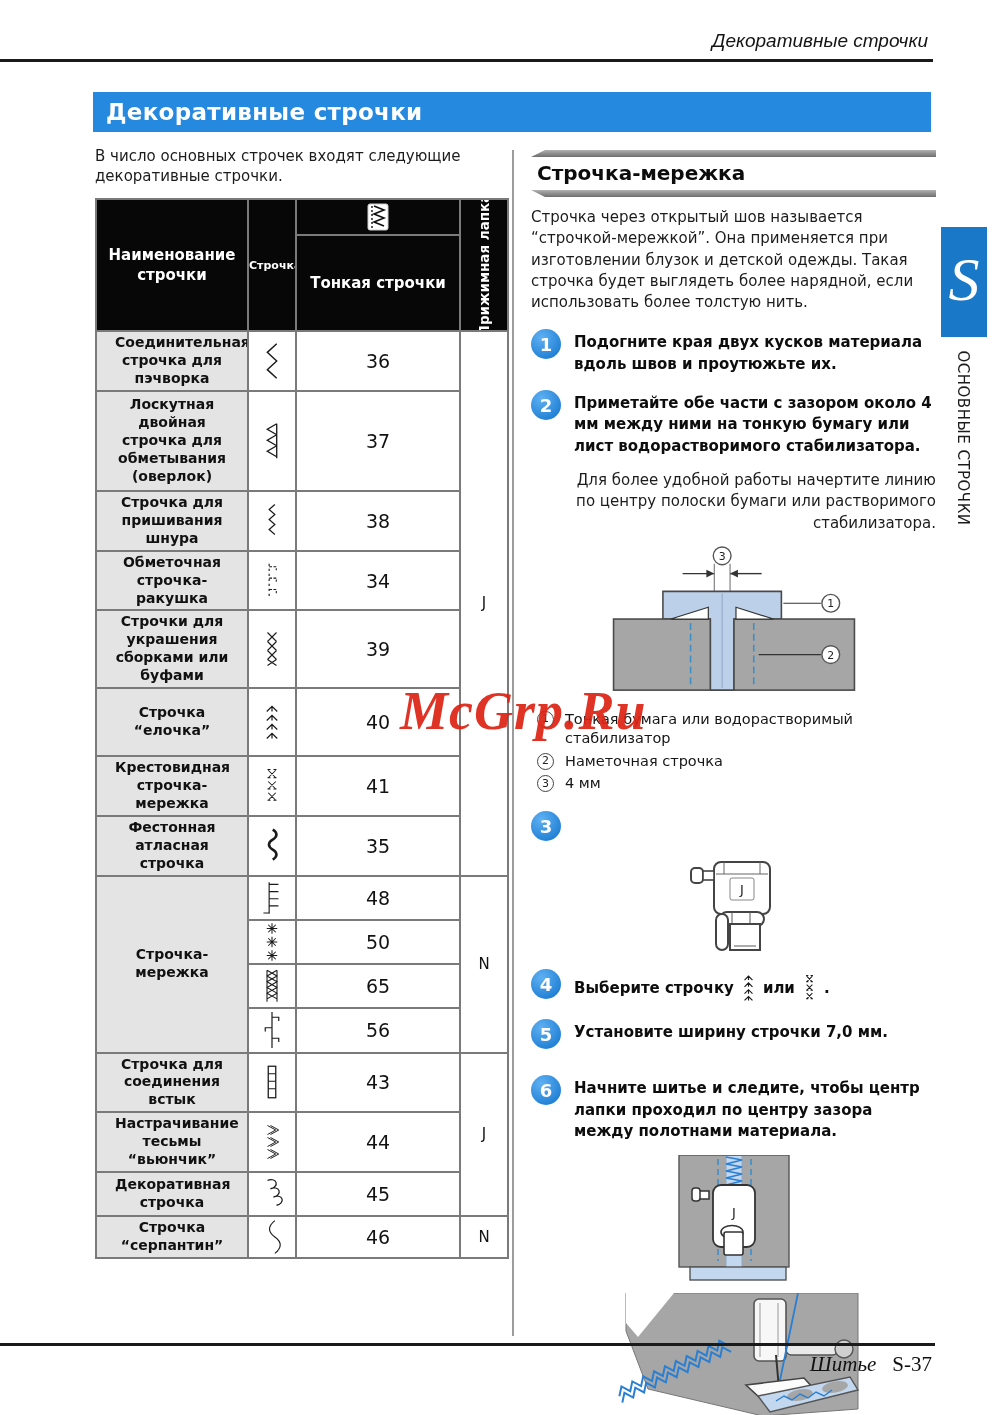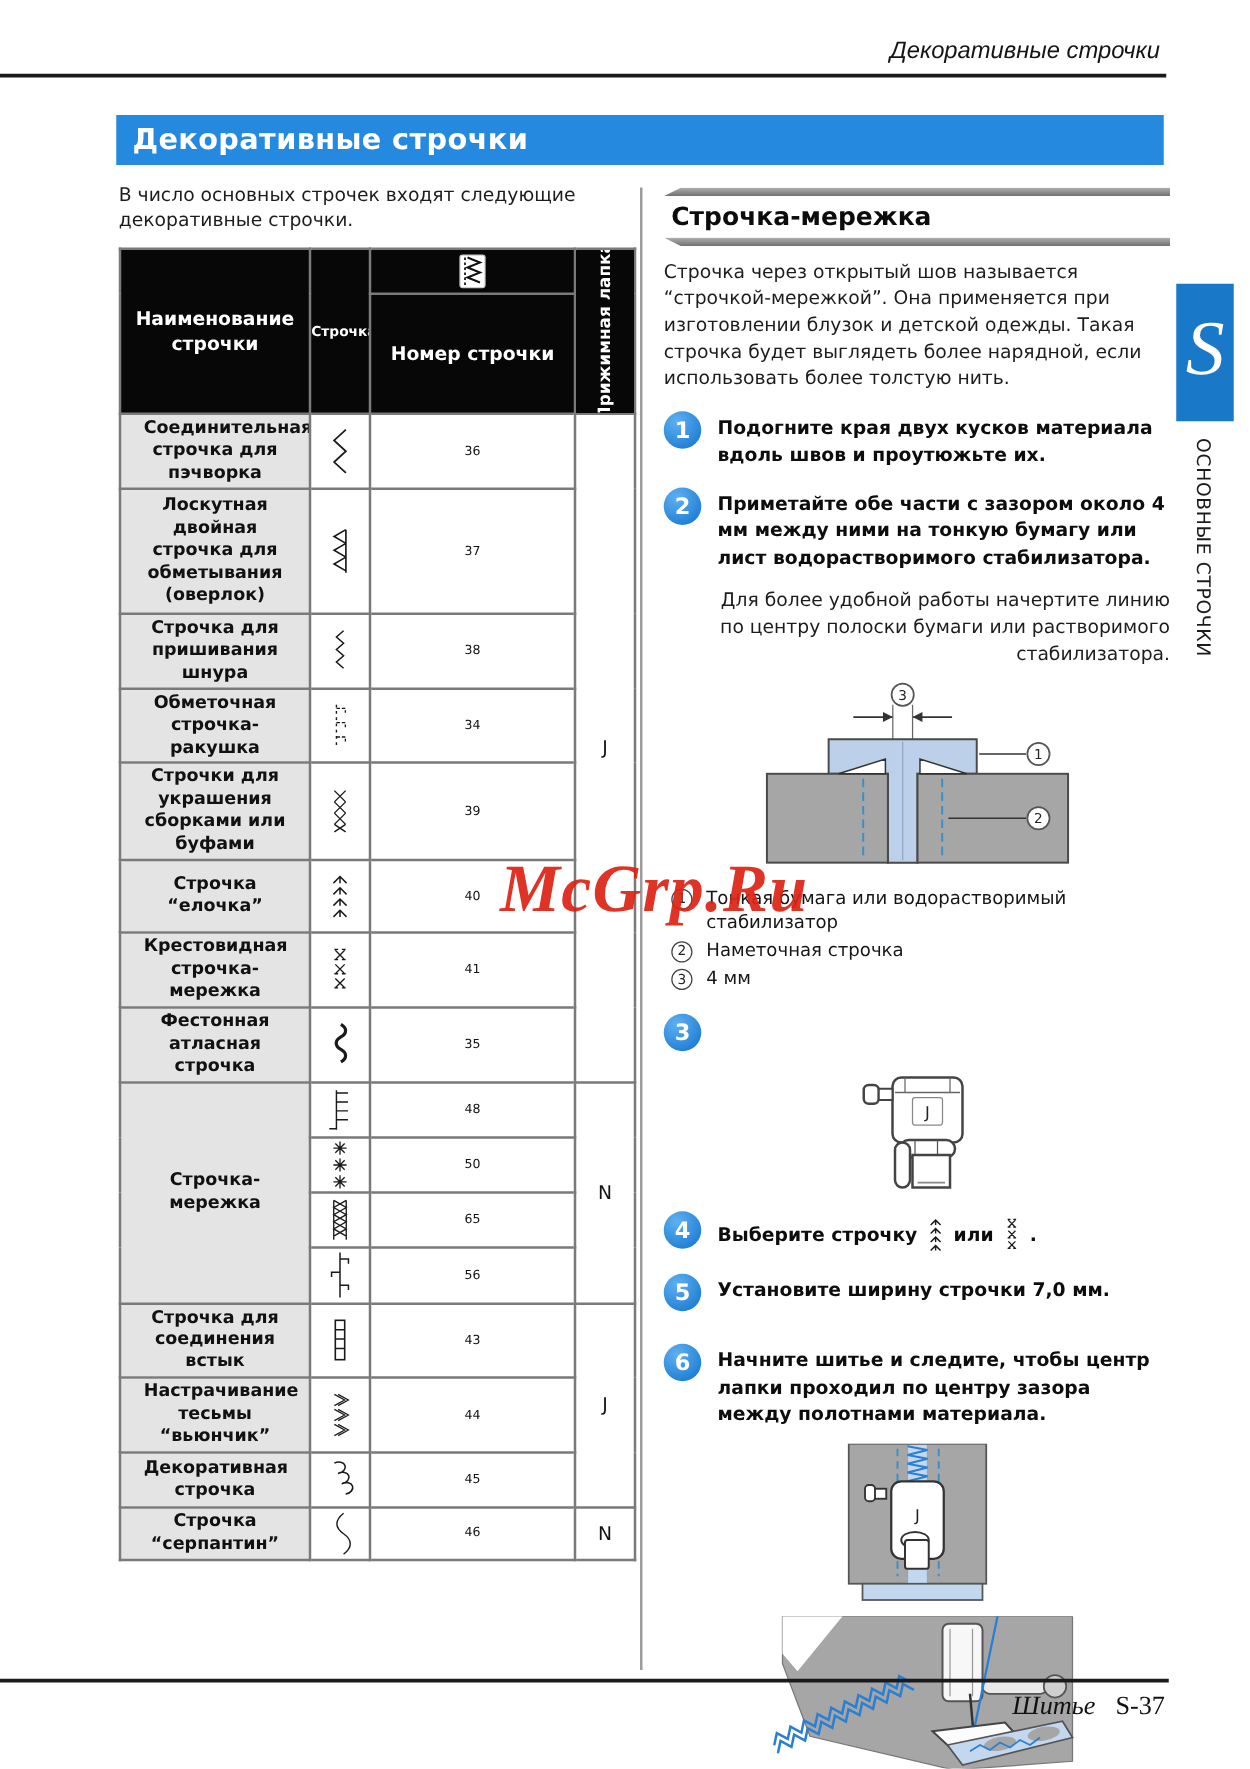--- a/index.html
+++ b/index.html
@@ -34,21 +34,21 @@
   table.stitch th, table.stitch td { border:2px solid #7a7a7a; overflow:hidden; }
   table.stitch thead th { background:#070707; color:#fff; }
   .th-name { font-size:15px; font-weight:bold; line-height:1.35; }
   .th-stitch { font-size:11px; font-weight:bold; }
   .th-num  { font-size:15px; font-weight:bold; }
   .th-foot { position:relative; }
   .vtext-wrap { display:flex; align-items:center; justify-content:center; height:128px; }
   .vtext { transform:rotate(-90deg); white-space:nowrap; font-size:13.5px; font-weight:bold; color:#fff; }
   .cell-name { background:#e4e4e4; font-weight:bold; font-size:14px; text-align:center; padding:2px 18px; line-height:1.28; color:#111; }
   .cell-icon { text-align:center; background:#fff; vertical-align:middle; }
-  .cell-num { text-align:center; font-size:10px; background:#fff; }
+  .cell-num { text-align:center; font-size:19px; background:#fff; }
   .cell-foot { text-align:center; font-size:15px; background:#fff; }
   .sicon { display:inline-block; vertical-align:middle; }
   .sicon path, .sicon polyline, .sicon line, .sicon rect circle { vector-effect:none; }
 
   
   .col-divider { position:absolute; left:512px; top:150px; width:2px; height:1186px; background:#9c9c9c; }
 
   
   .col-right { position:absolute; left:531px; top:150px; width:405px; }
   .section-head { margin-bottom:10px; }
@@ -133,21 +133,21 @@
               <polyline points="9,4 19,8 9,12 19,16 9,20 19,24" fill="none" stroke="#111" stroke-width="1.6"></polyline>
             </svg>
           </th>
           <th class="th-foot" rowspan="2">
             <div class="vtext-wrap">
                 <span class="vtext">Прижимная лапка</span>
               </div>
           </th>
         </tr>
         <tr style="height:96px">
-          <th class="th-num">Номер строчки</th>
+          <th class="th-num">Тонкая строчки</th>
         </tr>
       </thead>
       <tbody>
         <tr style="height:60px">
           <td class="cell-name">Соединительная строчка для пэчворка</td>
           <td class="cell-icon">
             <svg class="sicon" width="26" height="44" viewBox="0 0 30 56">
                 <polyline points="21,6 9,17 21,28 9,39 21,50" fill="none" stroke="#1a1a1a" stroke-width="1.8"></polyline>
               </svg>
           </td>
@@ -184,21 +184,21 @@
         </tr>
         <tr style="height:56px">
           <td class="cell-name">Строчки для украшения сборками или буфами</td>
           <td class="cell-icon">
             <svg class="sicon" width="26" height="42" viewBox="0 0 30 56">
                 <path d="M9,6 L21,18 M21,6 L9,18 M9,18 L21,30 M21,18 L9,30 M9,30 L21,42 M21,30 L9,42 M9,42 L21,50 M21,42 L9,50" fill="none" stroke="#1a1a1a" stroke-width="1.5"></path>
               </svg>
           </td>
           <td class="cell-num">39</td>
         </tr>
-        <tr style="height:58px">
+        <tr style="height:68px">
           <td class="cell-name">Строчка “елочка”</td>
           <td class="cell-icon">
             <svg class="sicon" width="26" height="42" viewBox="0 0 30 56">
                 <path d="M8,14 L15,7 L22,14 M15,7 V14 M8,26 L15,19 L22,26 M15,19 V26 M8,38 L15,31 L22,38 M15,31 V38 M8,50 L15,43 L22,50 M15,43 V50" fill="none" stroke="#1a1a1a" stroke-width="1.6"></path>
               </svg>
           </td>
           <td class="cell-num">40</td>
         </tr>
         <tr style="height:45px">
           <td class="cell-name">Крестовидная строчка-мережка</td>

